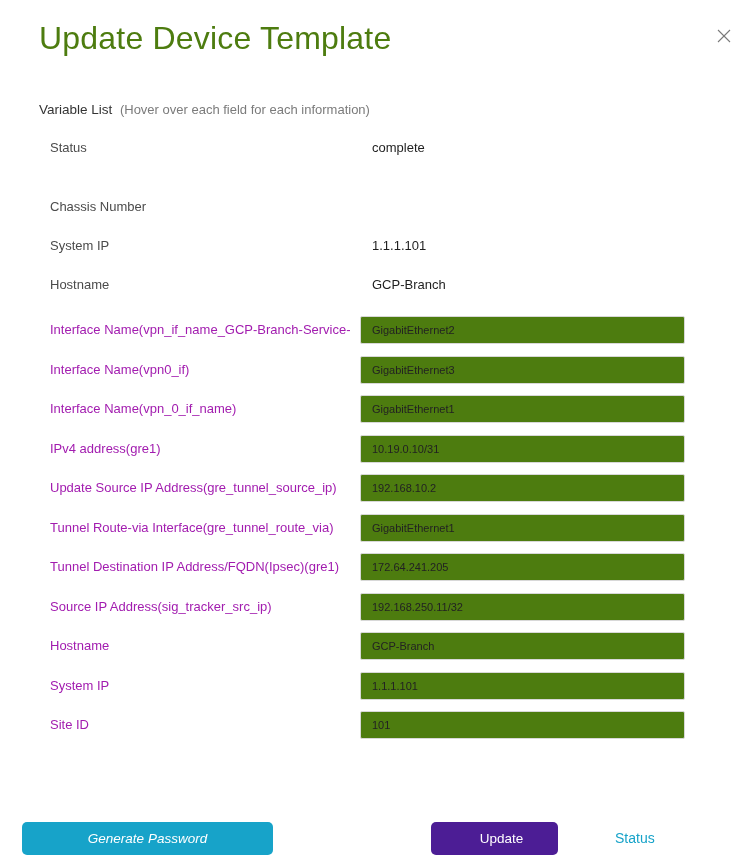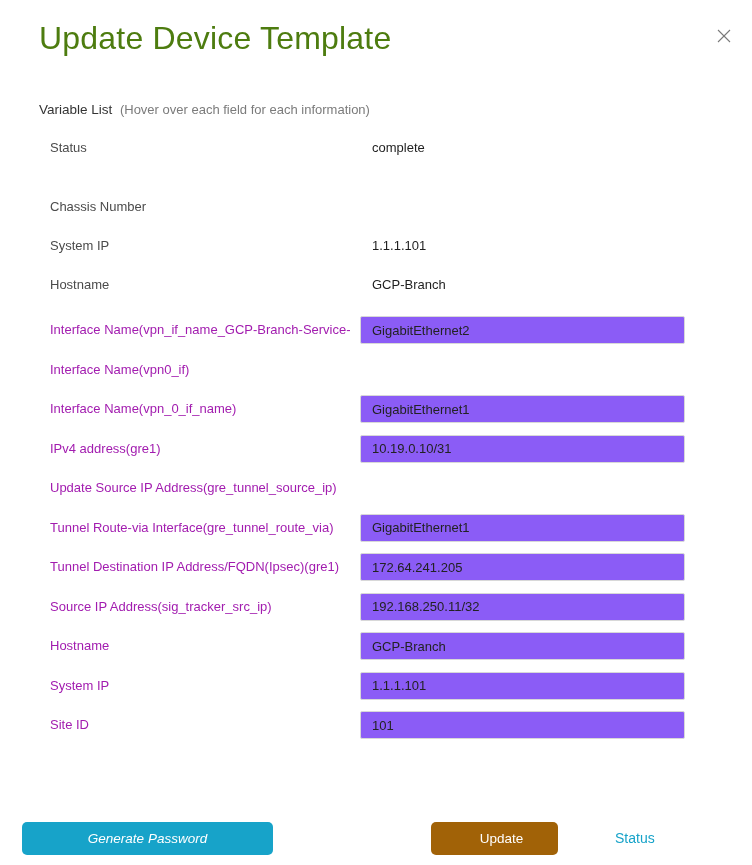--- a/index.html
+++ b/index.html
@@ -41,24 +41,24 @@
   .input-row{
     display:flex;align-items:center;
     margin:0 0 11.5px 39px;height:28px;
   }
   .row-label{
     width:310px;flex:none;color:#a21caf;font-size:13px;line-height:16px;
     white-space:nowrap;overflow:hidden;
   }
   .row-input{
     width:306px;height:26px;flex:none;
-    border:1px solid #d8d8d8;border-radius:2px;background:#8b5cf6;
+    border:1px solid #d8d8d8;border-radius:2px;background:#4d7c0f;
     padding:0 6px 0 11px;margin:0;
     font-family:"Liberation Sans","DejaVu Sans",sans-serif;
-    font-size:13px;color:#222222;outline:none;
+    font-size:11px;color:#222222;outline:none;
   }
 
   .footer{
     position:absolute;left:0;top:800px;width:752px;height:33px;
   }
   .btn{
     border:none;border-radius:5px;height:33px;
     color:#ffffff;font-size:13.5px;cursor:pointer;
     font-family:"Liberation Sans","DejaVu Sans",sans-serif;
   }
@@ -104,31 +104,33 @@
       <div class="static-row">
         <div class="static-label">Hostname</div>
         <div class="static-value">GCP-Branch</div>
       </div>
       <div class="input-row">
         <div class="row-label">Interface Name(vpn_if_name_GCP-Branch-Service-</div>
         <input type="text" class="row-input" value="GigabitEthernet2" style="">
       </div>
       <div class="input-row">
         <div class="row-label">Interface Name(vpn0_if)</div>
+        <input type="text" class="row-input" value="GigabitEthernet3" style="">
       </div>
       <div class="input-row">
         <div class="row-label">Interface Name(vpn_0_if_name)</div>
         <input type="text" class="row-input" value="GigabitEthernet1" style="">
       </div>
       <div class="input-row">
         <div class="row-label">IPv4 address(gre1)</div>
         <input type="text" class="row-input" value="10.19.0.10/31" style="">
       </div>
       <div class="input-row">
         <div class="row-label">Update Source IP Address(gre_tunnel_source_ip)</div>
+        <input type="text" class="row-input" value="192.168.10.2" style="">
       </div>
       <div class="input-row">
         <div class="row-label">Tunnel Route-via Interface(gre_tunnel_route_via)</div>
         <input type="text" class="row-input" value="GigabitEthernet1" style="">
       </div>
       <div class="input-row">
         <div class="row-label">Tunnel Destination IP Address/FQDN(Ipsec)(gre1)</div>
         <input type="text" class="row-input" value="172.64.241.205" style="">
       </div>
       <div class="input-row">
@@ -144,17 +146,17 @@
         <input type="text" class="row-input" value="1.1.1.101" style="">
       </div>
       <div class="input-row">
         <div class="row-label">Site ID</div>
         <input type="text" class="row-input" value="101" style="">
       </div>
     </div>
 
   <div class="footer">
     <button class="btn btn-generate" style="background: rgb(23, 163, 201);">Generate Password</button>
-    <button class="btn btn-update" style="background: #a16207; padding-left: 20px;">Update</button>
+    <button class="btn btn-update" style="background: #4c1d95; padding-left: 20px;">Update</button>
     <a class="cancel-link" href="#" style="color: rgb(23, 163, 201);">Status</a>
   </div>
 
 </div>
 
 </body></html>

